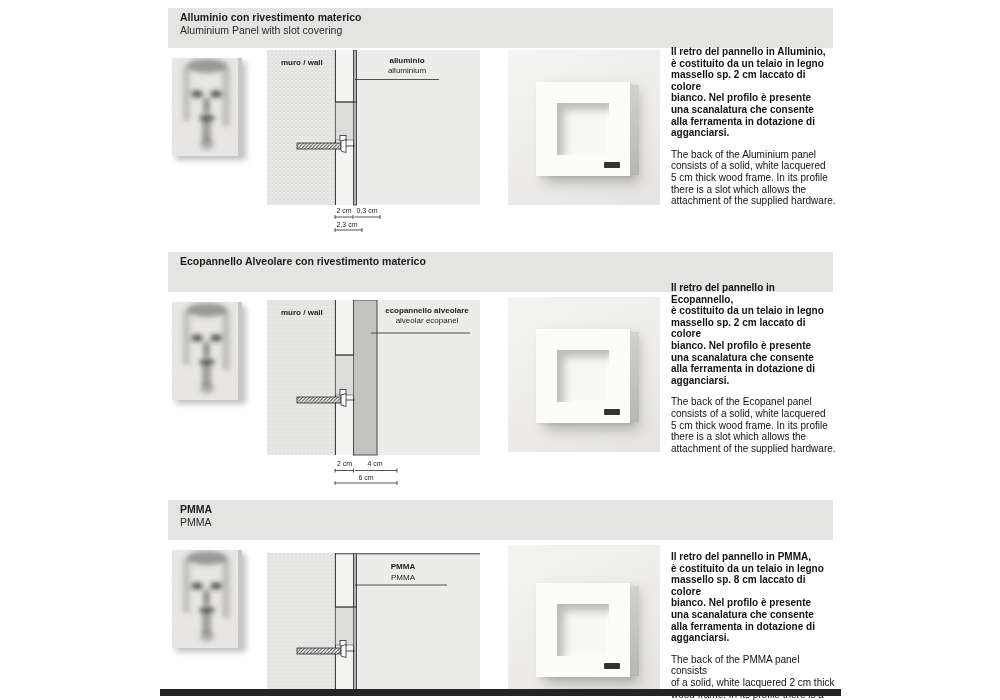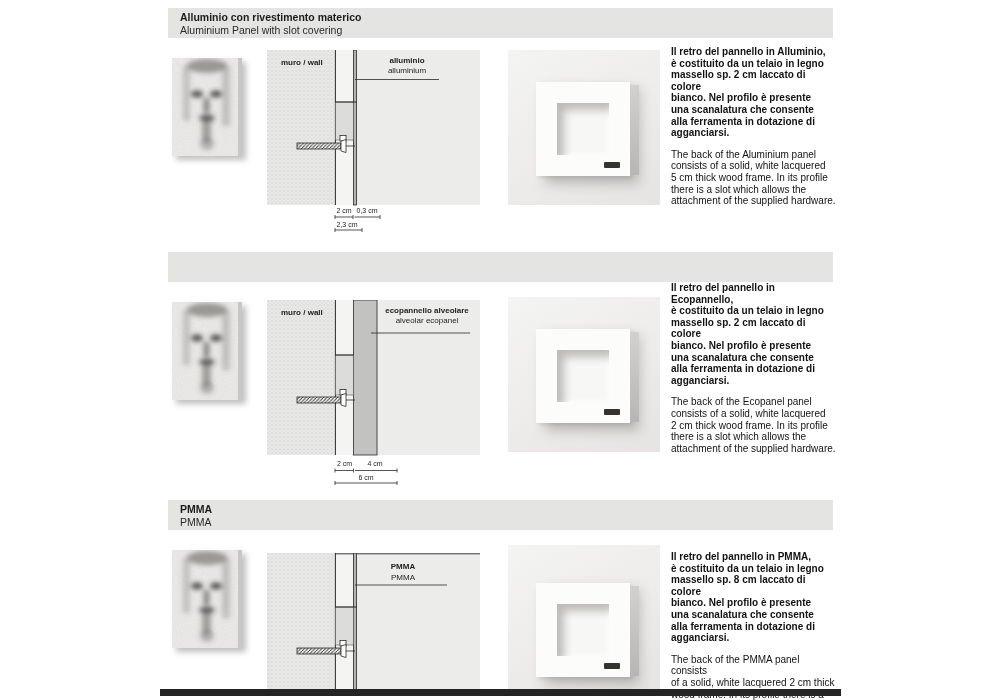--- a/index.html
+++ b/index.html
@@ -1,20 +1,20 @@
 <!DOCTYPE html>
 <html><head>
 <meta charset="utf-8">
 <style>
   html,body{margin:0;padding:0;width:1000px;height:700px;overflow:hidden;background:#ffffff;
     font-family:"Liberation Sans",sans-serif;-webkit-font-smoothing:antialiased;}
   #page{position:absolute;inset:0;background:#ffffff;}
 
   
-  .hdr{position:absolute;left:168px;width:665px;height:30px;background:#e4e4e2;box-sizing:border-box;padding:3px 0 0 12px;}
+  .hdr{position:absolute;left:168px;width:665px;height:40px;background:#e4e4e2;box-sizing:border-box;padding:3px 0 0 12px;}
   .hdr .t1{font-size:10.5px;font-weight:bold;color:#1b1b1b;line-height:13px;}
   .hdr .t2{font-size:10.5px;color:#2a2a2a;line-height:13px;}
   .s1 .hdr{top:8px}.s2 .hdr{top:252px}.s3 .hdr{top:500px}
 
   
   .art{position:absolute;left:172px;width:70px;height:98px;box-shadow:4px 4px 6px rgba(0,0,0,.25);}
   .s1 .art{top:58px}.s2 .art{top:302px}.s3 .art{top:550px}
 
   
   .diag{position:absolute;left:267px;width:213px;}
@@ -150,20 +150,21 @@
       <p class="en">The back of the Aluminium panel
 consists of a solid, white lacquered
 5 cm thick wood frame. In its profile
 there is a slot which allows the
 attachment of the supplied hardware.</p>
     </div>
   </div>
 
   <div class="s2">
     <div class="hdr">
+      <div class="t1">Ecopannello Alveolare con rivestimento materico</div>
     </div>
 
     <div class="art">
       <svg width="70" height="98" viewBox="0 0 70 98">
         <rect width="70" height="98" fill="#efeeec"></rect>
         <g filter="url(#soft)">
           <ellipse cx="35" cy="8" rx="20" ry="7" fill="#4a4a48" opacity="0.55"></ellipse>
           <rect x="11" y="8" width="7" height="55" fill="#6d6d6b" opacity="0.35"></rect>
           <rect x="50" y="8" width="8" height="60" fill="#6d6d6b" opacity="0.35"></rect>
           <ellipse cx="25" cy="36" rx="6" ry="3.6" fill="#262624" opacity="0.85"></ellipse>
@@ -222,21 +223,21 @@
     <div class="txt">
       <p class="it">Il retro del pannello in Ecopannello,
 è costituito da un telaio in legno
 massello sp. 2 cm laccato di colore
 bianco. Nel profilo è presente
 una scanalatura che consente
 alla ferramenta in dotazione di
 agganciarsi.</p>
       <p class="en">The back of the Ecopanel panel
 consists of a solid, white lacquered
-2 cm thick wood frame. In its profile
+5 cm thick wood frame. In its profile
 there is a slot which allows the
 attachment of the supplied hardware.</p>
     </div>
   </div>
 
   <div class="s3">
     <div class="hdr">
       <div class="t1">PMMA</div>
       <div class="t2">PMMA</div>
     </div>

